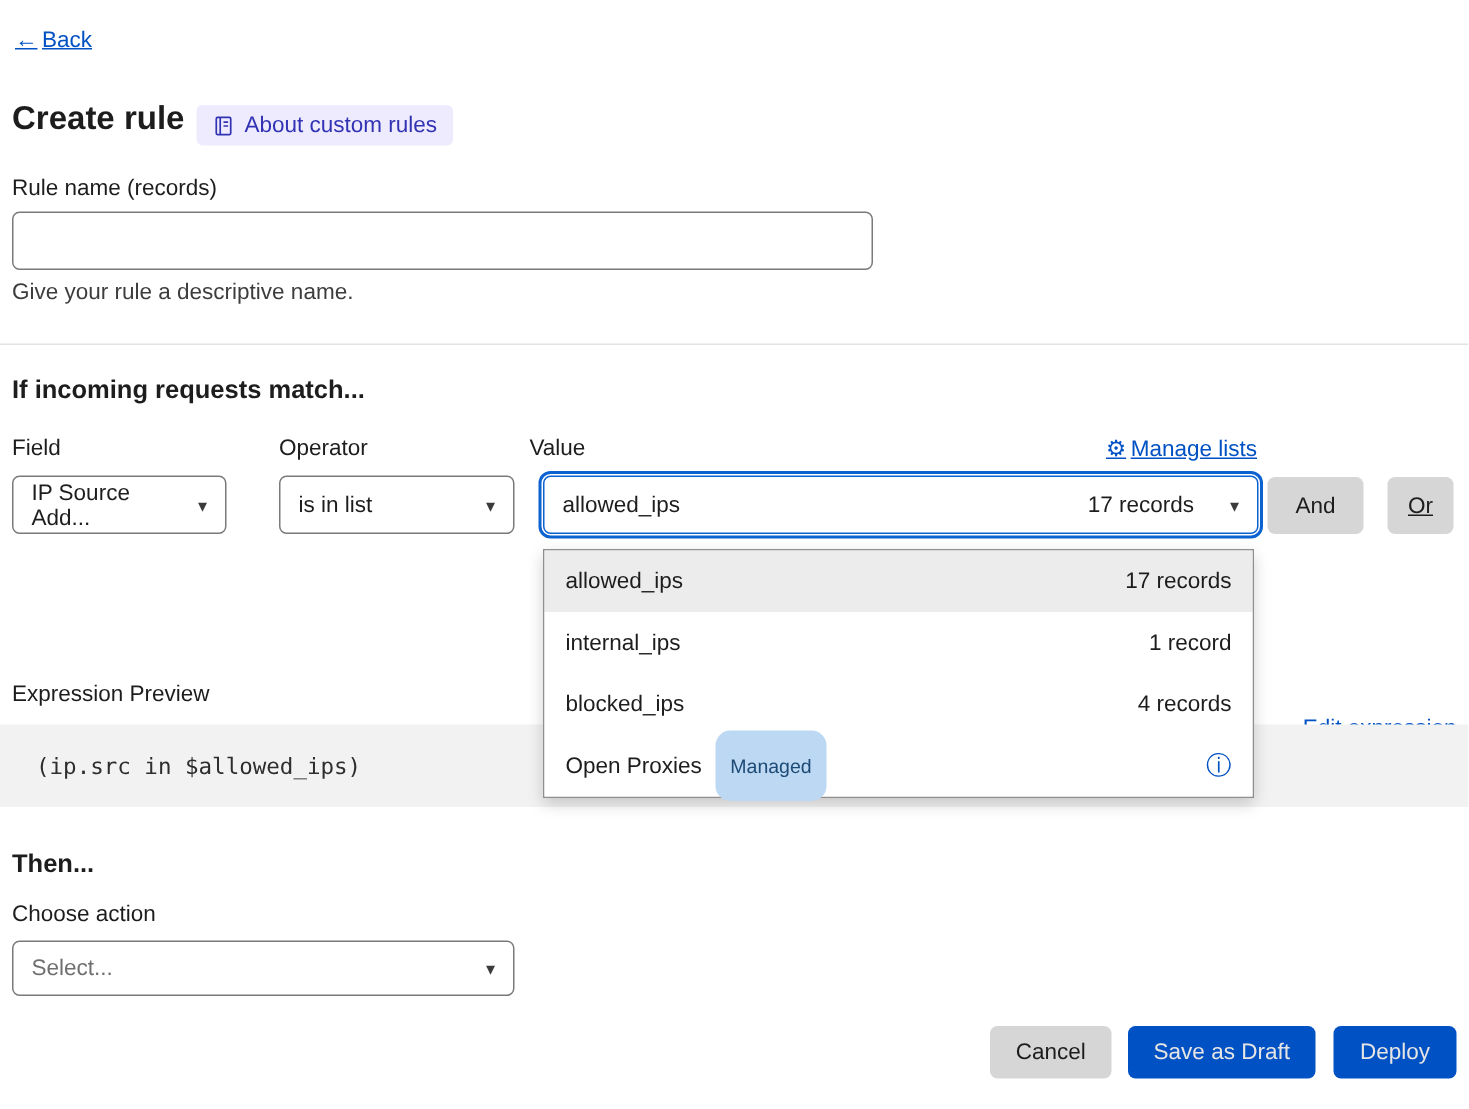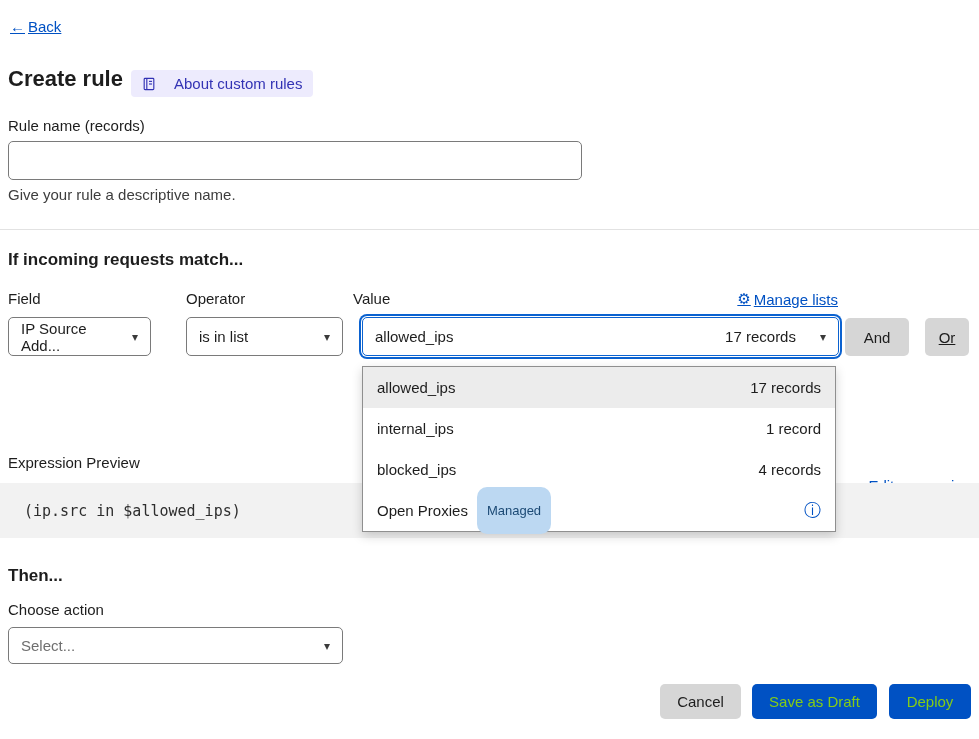--- a/index.html
+++ b/index.html
@@ -16,21 +16,21 @@
   .link {
     color: #0051c3; text-decoration: underline; cursor: pointer; font-size: 15px;
     display: inline-flex; align-items: center; gap: 3px;
   }
 
   .abs { position: absolute; }
 
   .page-title { font-size: 22px; font-weight: bold; color: #1d1d1d; }
 
   .about-badge {
-    display: inline-flex; align-items: center; gap: 18px;
+    display: inline-flex; align-items: center; gap: 7px;
     background: #edebfd; color: #3232b4;
     padding: 5px 11px; border-radius: 4px; font-size: 15px; cursor: pointer;
   }
 
   .field-label { font-size: 15px; color: #1d1d1d; }
   .helper-text { font-size: 15px; color: #3d3d3d; }
   .section-title { font-size: 17px; font-weight: bold; color: #1d1d1d; }
 
   .text-input {
     width: 574px; height: 39px;
@@ -55,21 +55,21 @@
   }
   .value-right { display: flex; align-items: center; gap: 14px; }
   .records-text { color: #1d1d1d; }
 
   .btn {
     display: inline-flex; align-items: center; justify-content: center;
     border: none; border-radius: 5px; font-size: 15px; cursor: pointer;
     font-family: inherit; padding: 0 14px;
   }
   .btn-gray { background: #d6d6d6; color: #1d1d1d; }
-  .btn-blue { background: #0051c3; color: #84cc16; }
+  .btn-blue { background: #0051c3; color: #e5e5e5; }
 
   .menu {
     background: #fff; border: 1px solid #8f8f8f;
     box-shadow: 0 4px 10px rgba(0,0,0,0.18);
     z-index: 20; width: 474px;
   }
   .menu-item {
     height: 41px; display: flex; align-items: center; justify-content: space-between;
     padding: 0 14px; font-size: 15px; cursor: pointer; background: #fff;
   }

